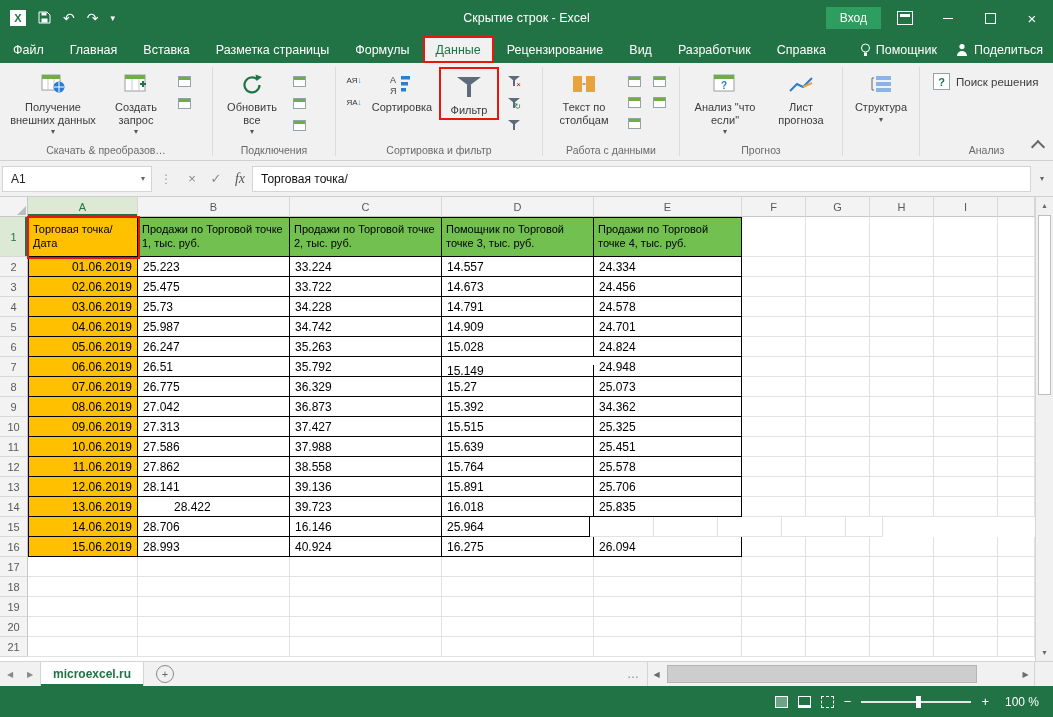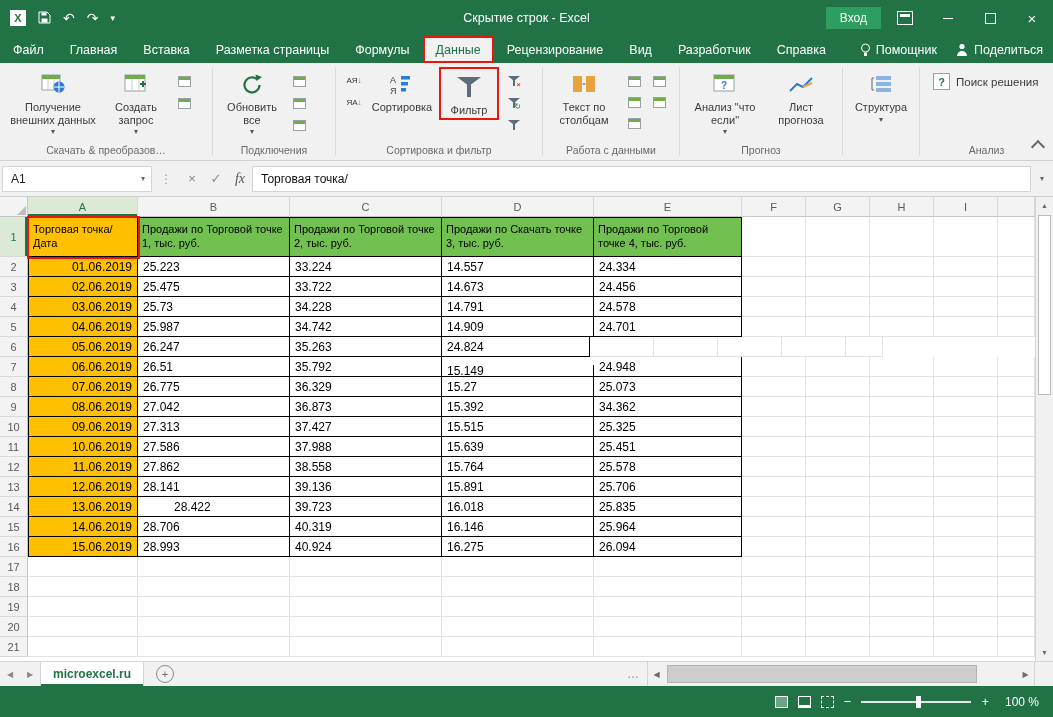--- a/index.html
+++ b/index.html
@@ -430,21 +430,21 @@
           <div class="colhead" style="width: 37px;"></div>
         </div>
         <div class="grow" style="height: 40px;">
           <div class="rowhead selhead" style="width: 28px;">1</div>
           <div class="cell tbl first top orange hcell col-a" style="width: 110px;">
             <div>Торговая точка/</div>
             <div>Дата</div>
           </div>
           <div class="cell tbl top green hcell" style="width: 152px;">Продажи по Торговой точке 1, тыс. руб.</div>
           <div class="cell tbl top green hcell" style="width: 152px;">Продажи по Торговой точке 2, тыс. руб.</div>
-          <div class="cell tbl top green hcell" style="width: 152px;">Продажи по Скачать точке 3, тыс. руб.</div>
+          <div class="cell tbl top green hcell" style="width: 152px;">Помощник по Торговой точке 3, тыс. руб.</div>
           <div class="cell tbl top green hcell" style="width: 148px;">Продажи по Торговой точке 4, тыс. руб.</div>
           <div class="cell" style="width: 64px;"></div>
           <div class="cell" style="width: 64px;"></div>
           <div class="cell" style="width: 64px;"></div>
           <div class="cell" style="width: 64px;"></div>
           <div class="cell" style="width: 37px;"></div>
         </div>
         <div class="grow" style="height: 20px;">
           <div class="rowhead" style="width: 28px;">2</div>
           <div class="cell tbl first orange datec" style="width: 110px; text-align: center;">01.06.2019</div>
@@ -495,20 +495,21 @@
           <div class="cell" style="width: 64px;"></div>
           <div class="cell" style="width: 64px;"></div>
           <div class="cell" style="width: 64px;"></div>
           <div class="cell" style="width: 37px;"></div>
         </div>
         <div class="grow" style="height: 20px;">
           <div class="rowhead" style="width: 28px;">6</div>
           <div class="cell tbl first orange datec" style="width: 110px;">05.06.2019</div>
           <div class="cell tbl numc" style="width: 152px;">26.247</div>
           <div class="cell tbl numc" style="width: 152px;">35.263</div>
+          <div class="cell tbl numc" style="width: 152px;">15.028</div>
           <div class="cell tbl numc" style="width: 148px;">24.824</div>
           <div class="cell" style="width: 64px;"></div>
           <div class="cell" style="width: 64px;"></div>
           <div class="cell" style="width: 64px;"></div>
           <div class="cell" style="width: 64px;"></div>
           <div class="cell" style="width: 37px;"></div>
         </div>
         <div class="grow" style="height: 20px;">
           <div class="rowhead" style="width: 28px;">7</div>
           <div class="cell tbl first orange datec" style="width: 110px;">06.06.2019</div>
@@ -610,21 +611,20 @@
           <div class="cell" style="width: 64px;"></div>
           <div class="cell" style="width: 64px;"></div>
           <div class="cell" style="width: 64px;"></div>
           <div class="cell" style="width: 64px;"></div>
           <div class="cell" style="width: 37px;"></div>
         </div>
         <div class="grow" style="height: 20px;">
           <div class="rowhead" style="width: 28px;">15</div>
           <div class="cell tbl first orange datec" style="width: 110px;">14.06.2019</div>
           <div class="cell tbl numc" style="width: 152px;">28.706</div>
-          <div class="cell tbl numc" style="width: 152px;">40.319</div>
           <div class="cell tbl numc" style="width: 152px;">16.146</div>
           <div class="cell tbl numc" style="width: 148px;">25.964</div>
           <div class="cell" style="width: 64px;"></div>
           <div class="cell" style="width: 64px;"></div>
           <div class="cell" style="width: 64px;"></div>
           <div class="cell" style="width: 64px;"></div>
           <div class="cell" style="width: 37px;"></div>
         </div>
         <div class="grow" style="height: 20px;">
           <div class="rowhead" style="width: 28px;">16</div>

